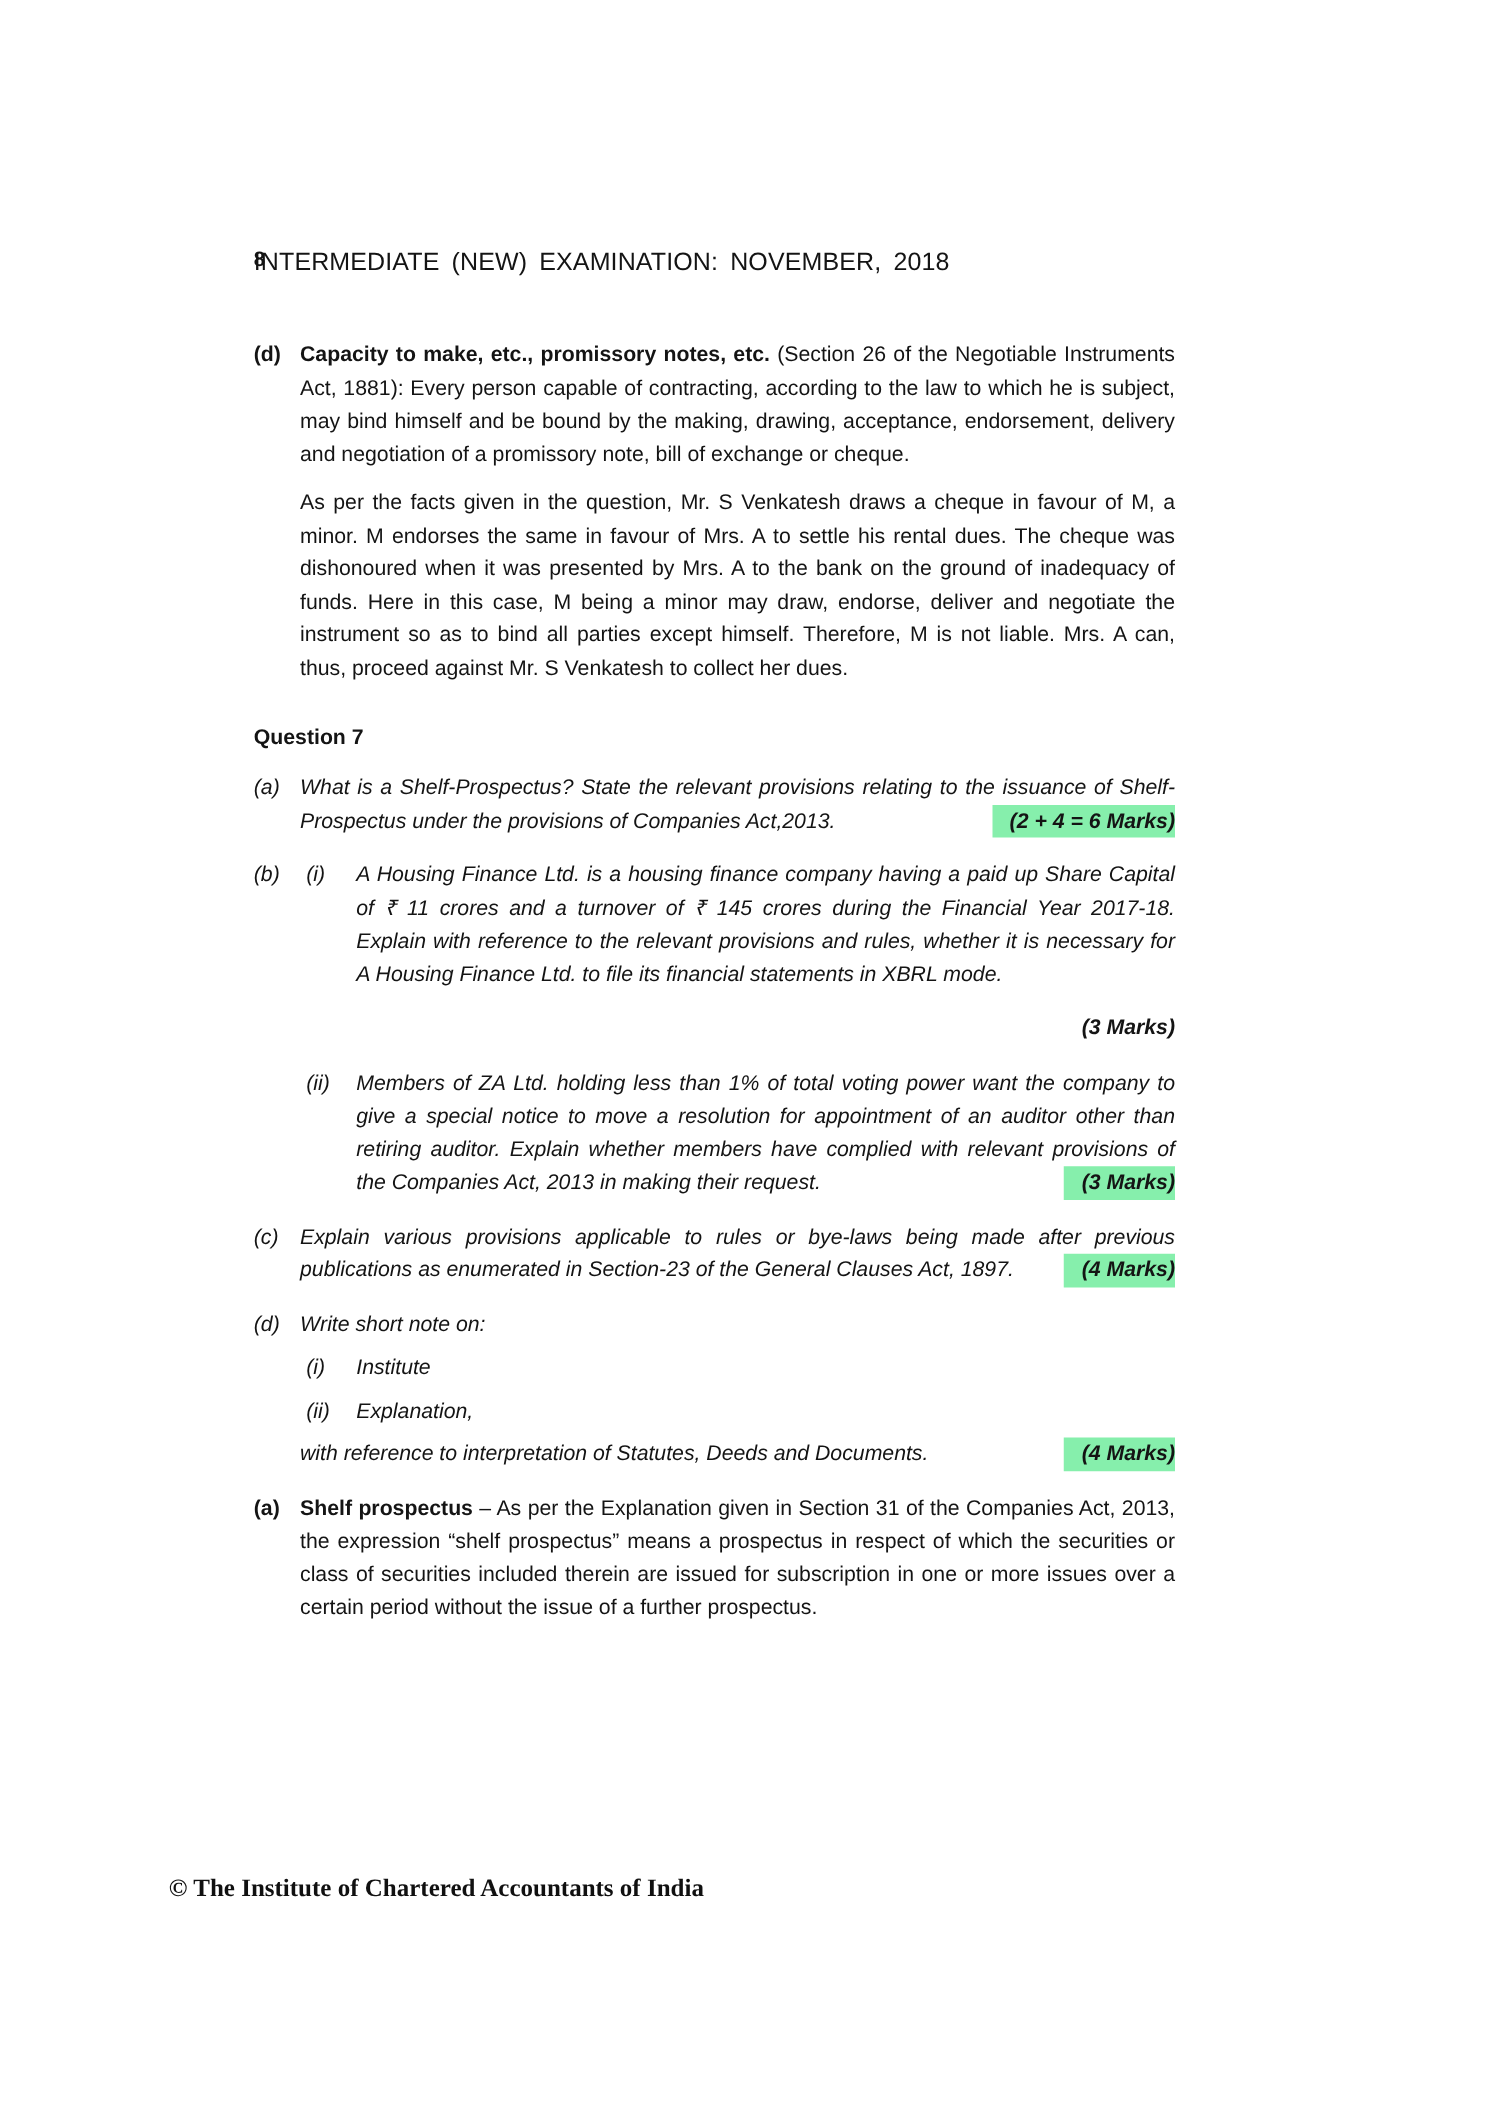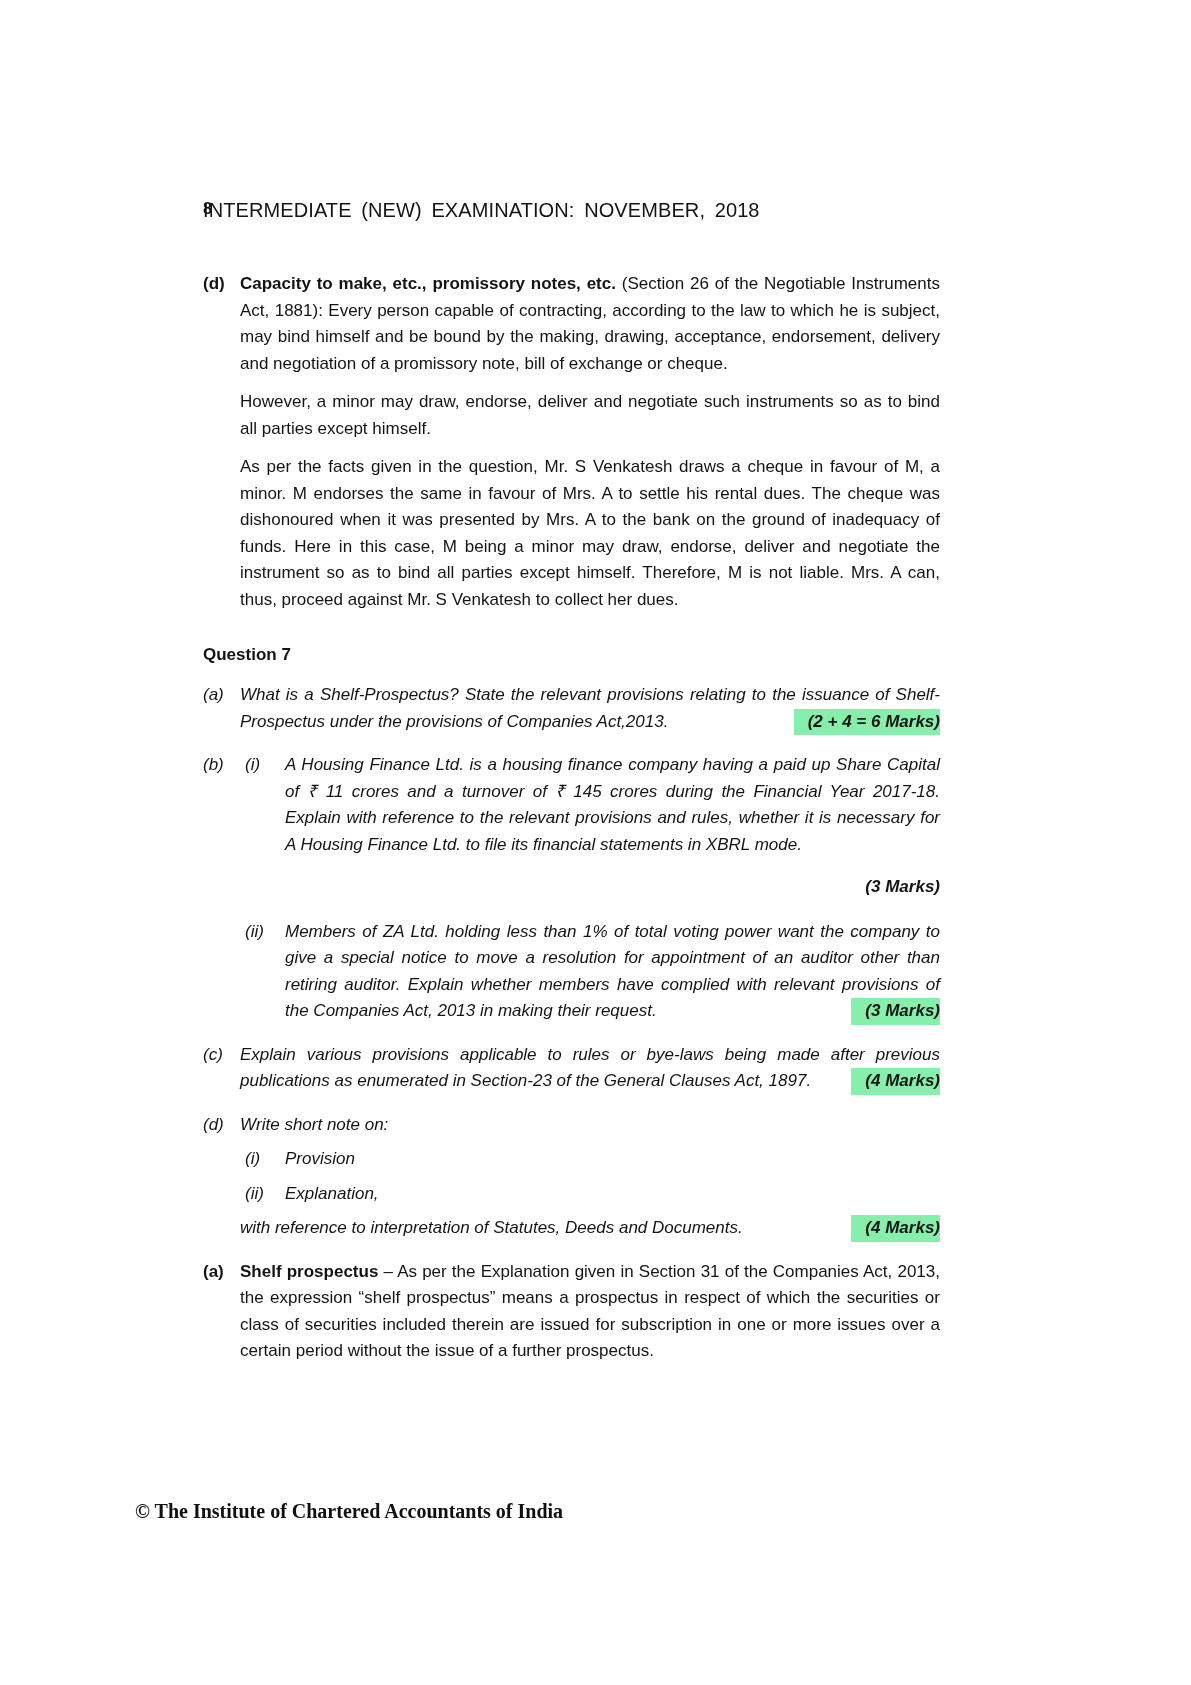--- a/index.html
+++ b/index.html
@@ -110,21 +110,20 @@
 
   <div class="header-row">
     <span class="page-num">8</span>
     <span class="header-title">INTERMEDIATE (NEW) EXAMINATION: NOVEMBER, 2018</span>
   </div>
 
   <div class="item">
     <div class="item-label bold">(d)</div>
     <div class="item-body">
       <p class="bt"><span class="bold">Capacity to make, etc., promissory notes, etc.</span><span> (Section 26 of the Negotiable Instruments Act, 1881): Every person capable of contracting, according to the law to which he is subject, may bind himself and be bound by the making, drawing, acceptance, endorsement, delivery and negotiation of a promissory note, bill of exchange or cheque.</span></p>
-      <p class="bt">However, a minor may draw, endorse, deliver and negotiate such instruments so as to bind all parties except himself.</p>
       <p class="bt">As per the facts given in the question, Mr. S Venkatesh draws a cheque in favour of M, a minor. M endorses the same in favour of Mrs. A to settle his rental dues. The cheque was dishonoured when it was presented by Mrs. A to the bank on the ground of inadequacy of funds. Here in this case, M being a minor may draw, endorse, deliver and negotiate the instrument so as to bind all parties except himself. Therefore, M is not liable. Mrs. A can, thus, proceed against Mr. S Venkatesh to collect her dues.</p>
     </div>
   </div>
 
   <div class="heading">Question 7</div>
 
   <div class="item q q-item">
     <div class="item-label">(a)</div>
     <div class="item-body rel">
       <div class="bt">What is a Shelf-Prospectus? State the relevant provisions relating to the issuance of Shelf-Prospectus under the provisions of Companies Act,2013.</div>
@@ -164,21 +163,21 @@
     </div>
   </div>
 
   <div class="item q q-item">
     <div class="item-label">(d)</div>
     <div class="item-body">
       <p class="bt gap-sm">Write short note on:</p>
       <div class="sub-item gap-sm">
         <div class="sub-label">(i)</div>
         <div class="sub-body">
-          <div class="bt">Provision</div>
+          <div class="bt">Institute</div>
         </div>
       </div>
       <div class="sub-item gap-sm">
         <div class="sub-label">(ii)</div>
         <div class="sub-body">
           <div class="bt">Explanation,</div>
         </div>
       </div>
       <div class="rel">
         <div class="bt">with reference to interpretation of Statutes, Deeds and Documents.</div>

